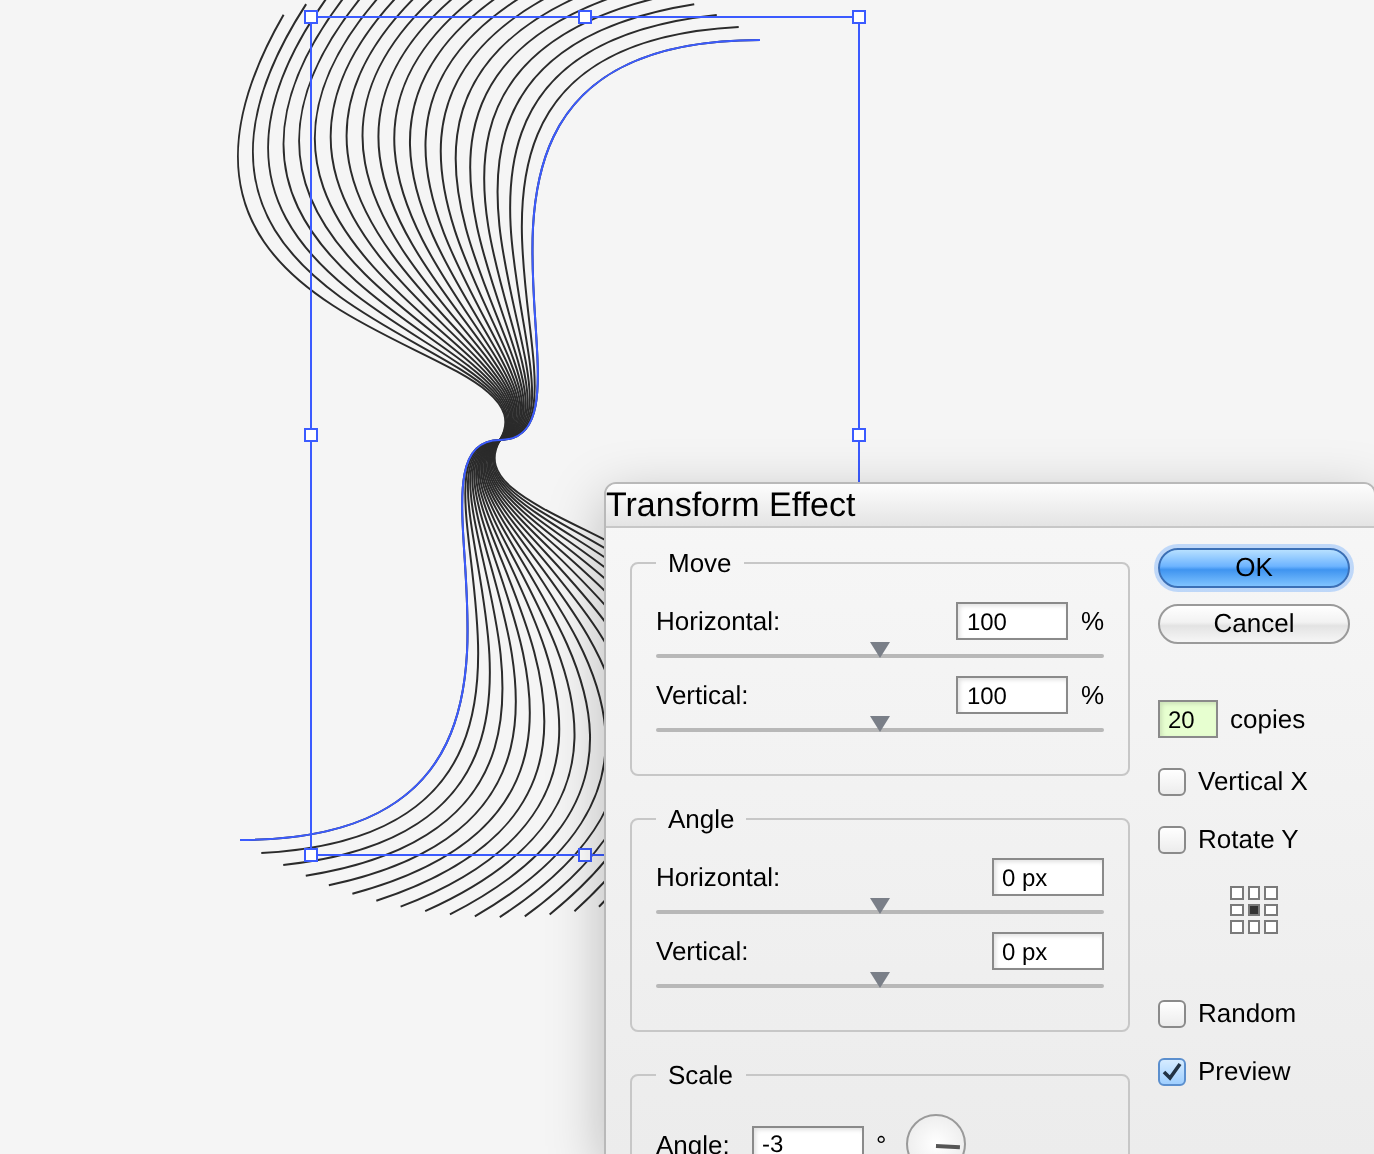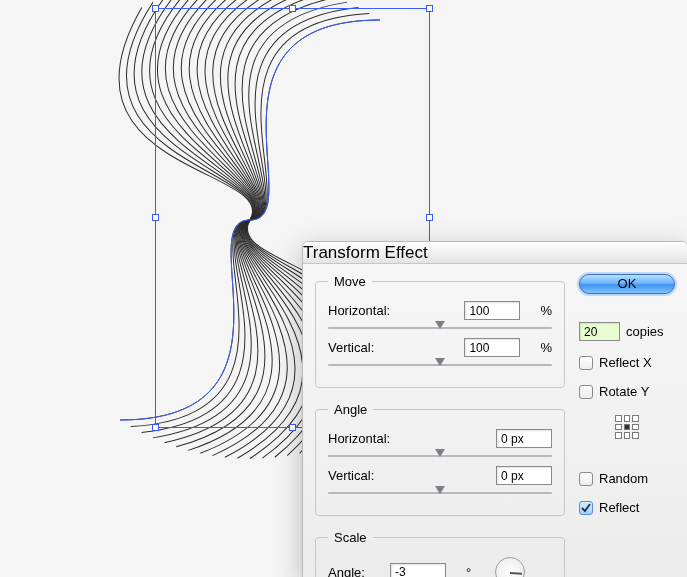--- a/index.html
+++ b/index.html
@@ -37,21 +37,21 @@
   .left-col { flex: 1; display: flex; flex-direction: column; gap: 14px; }
   .right-col { width: 96px; display: flex; flex-direction: column; gap: 8px; }
 
   fieldset {
     border: 1px solid #c7c7c7;
     border-radius: 4px;
     padding: 8px 12px 14px;
   }
   fieldset legend { padding: 0 6px; font-size: 13px; }
 
-  .row { display: flex; align-items: center; gap: 14px; margin-top: 4px; position: relative; }
+  .row { display: flex; align-items: center; gap: 0; margin-top: 4px; position: relative; }
   .row label { width: 74px; }
   .textin {
     width: 56px; height: 19px;
     border: 1px solid #8a8a8a;
     box-shadow: inset 1px 1px 2px rgba(0,0,0,.12);
     padding: 1px 4px;
     font-size: 12px;
     background: #fff;
   }
   .unit { margin-left: 6px; }
@@ -94,21 +94,21 @@
     border-radius: 10px;
     font-size: 13px;
     text-align: center;
     line-height: 18px;
     cursor: default;
   }
   .aqua-primary { background: linear-gradient(#b7e0ff,#6db4ff 45%,#3f94f0 55%,#7fc3ff); color: #000; border-color: #3a6fb6; box-shadow: 0 0 0 2px rgba(90,160,255,.35); }
   .aqua-default { background: linear-gradient(#ffffff,#f2f2f2 45%,#e3e3e3 55%,#f6f6f6); border-color: #9a9a9a; }
 
   .copies-row { display: flex; align-items: center; gap: 6px; margin-top: 20px; }
-  .copies-row .textin { width: 41px; background: #e7ffd0; }
+  .copies-row .textin { width: 30px; background: #e7ffd0; }
 
   .cb-row { display: flex; align-items: center; gap: 6px; margin-top: 6px; }
   .cb {
     width: 14px; height: 14px;
     border: 1px solid #8a8a8a;
     border-radius: 3px;
     background: linear-gradient(#fff,#ececec);
     display: inline-flex; align-items: center; justify-content: center;
   }
   .cb.checked { background: linear-gradient(#d6ecff,#9fcfff); border-color: #5b8fce; }
@@ -229,29 +229,30 @@
           <input class="textin" value="-3" style="">
           <span class="unit">°</span>
           <div class="angle-dial"></div>
         </div>
       </fieldset>
 
     </div>
 
     <div class="right-col">
       <div class="aqua-btn aqua-primary">OK</div>
+      <div class="aqua-btn aqua-default">Cancel</div>
 
       <div class="copies-row">
         <input class="textin" value="20" style="">
         <span>copies</span>
       </div>
 
       <div class="cb-row">
         <span class="cb"></span>
-        <span>Reflect X</span>
+        <span>Vertical X</span>
       </div>
       <div class="cb-row">
         <span class="cb"></span>
         <span>Rotate Y</span>
       </div>
 
       <div class="registration">
         <span></span>
           <span></span>
           <span></span>
@@ -266,17 +267,17 @@
       <div class="cb-row" style="margin-top:22px">
         <span class="cb"></span>
         <span>Random</span>
       </div>
       <div class="cb-row">
         <span class="cb checked">
             <svg viewBox="0 0 10 10">
               <path d="M1 5 L4 8 L9 1" stroke="#234" stroke-width="1.8" fill="none"></path>
             </svg>
           </span>
-        <span>Reflect</span>
+        <span>Preview</span>
       </div>
     </div>
   </div>
 </div>
 
 </body></html>

